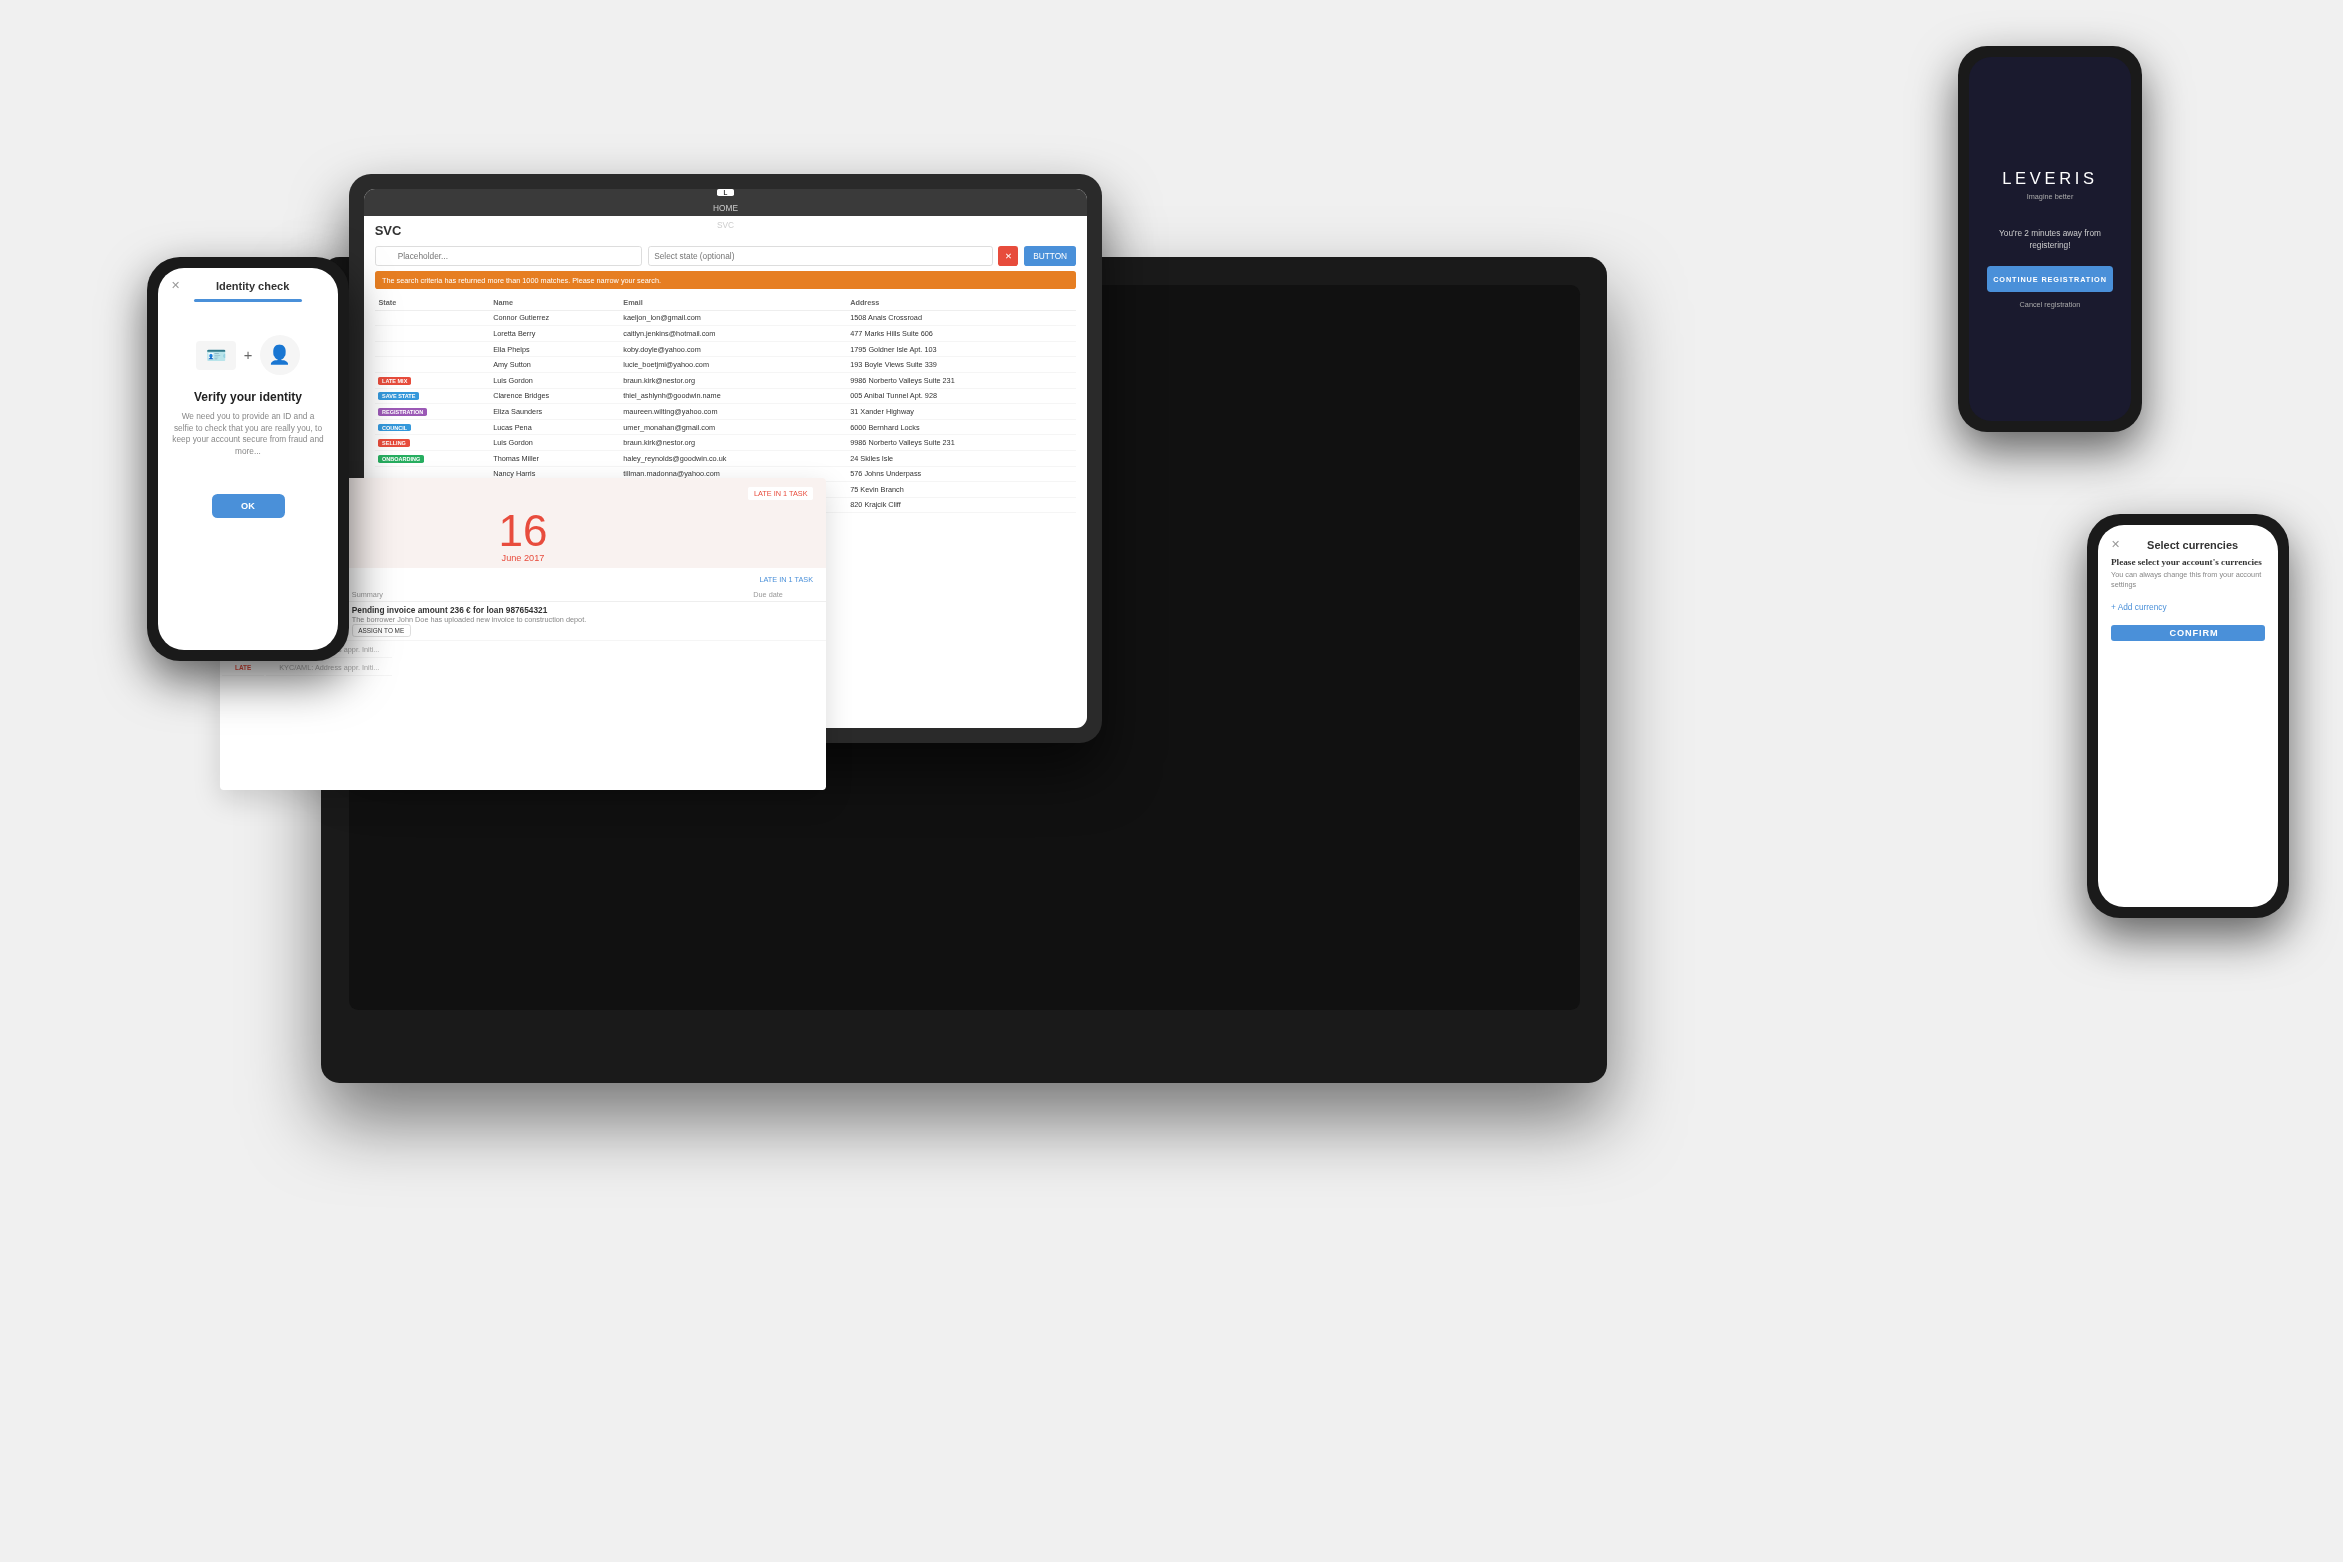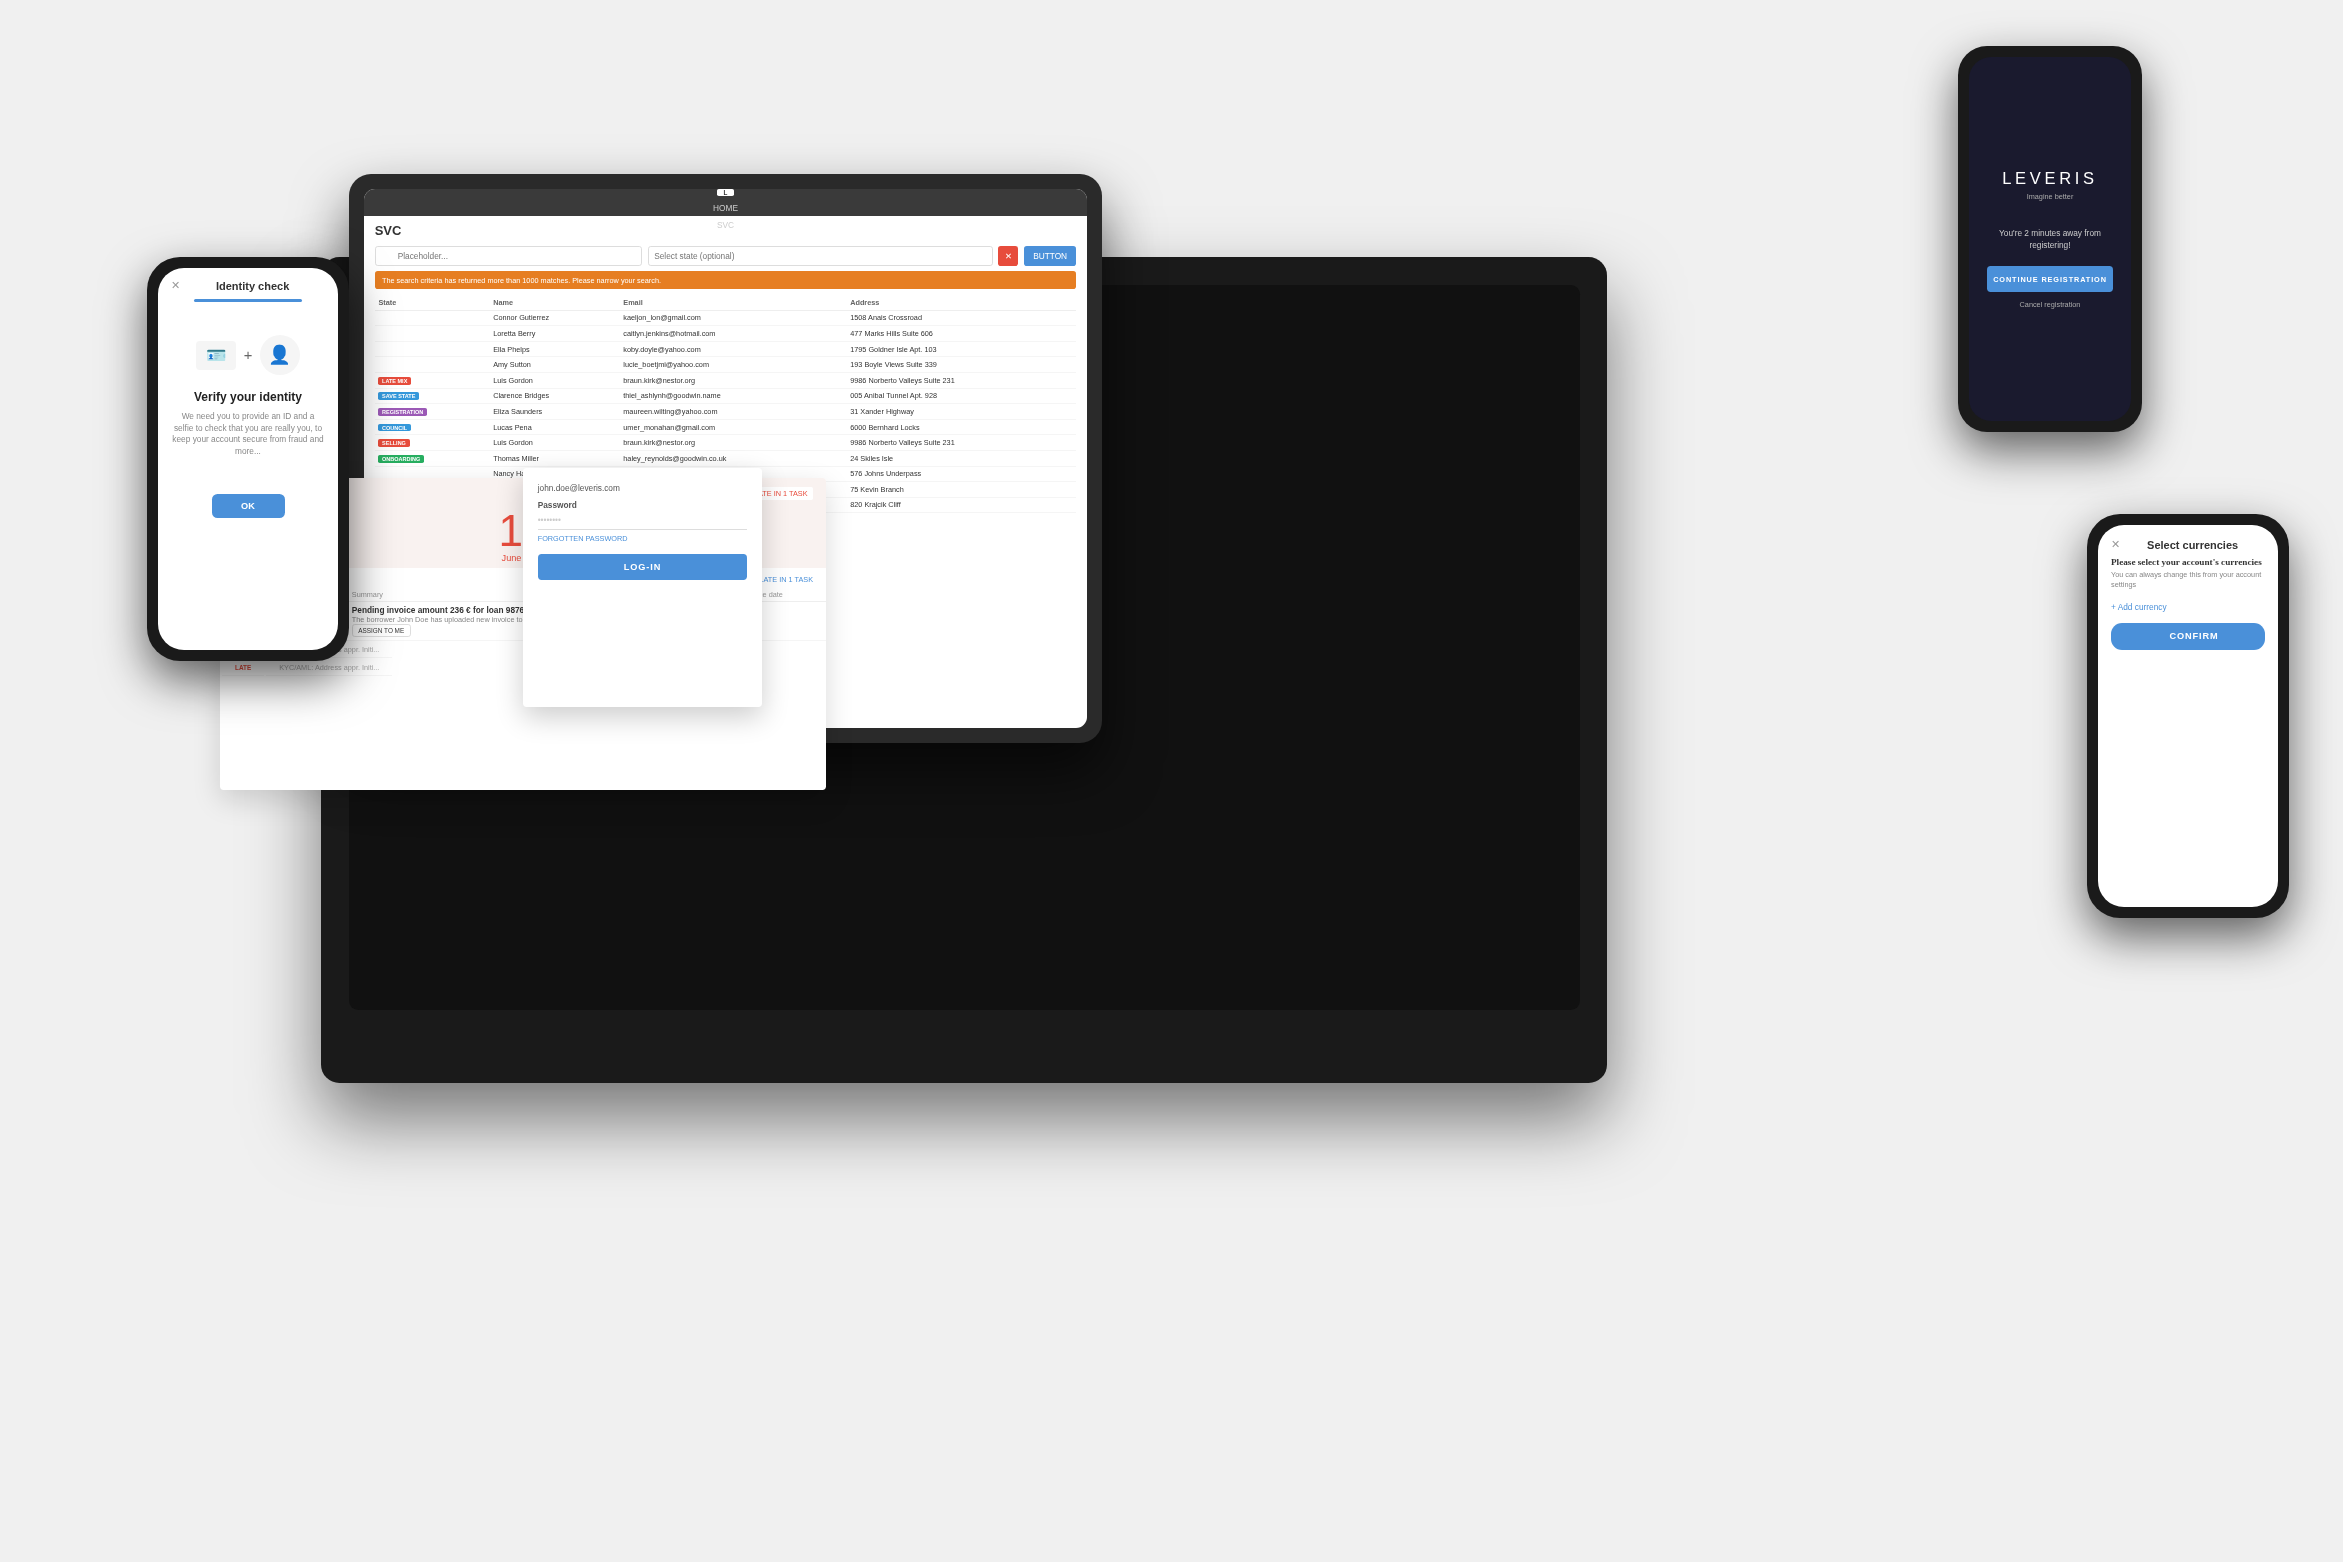--- a/index.html
+++ b/index.html
@@ -582,23 +582,23 @@
     .curr-add {
       font-size: 8.3px;
       color: #4a90d9;
       margin-top: 3.7px;
       margin-bottom: 11px;
     }
     .curr-confirm-btn {
       background: #4a90d9;
       color: #fff;
       border: none;
-      border-radius: 11px;
+      border-radius: 3px;
       width: 100%;
-      height: 27px;
+      height: 16px;
       font-size: 9.2px;
       font-weight: 700;
       letter-spacing: 0.9px;
       padding-left: 12px;
     }
 
     .x-close {
       font-size: 11px;
       color: #999;
       cursor: pointer;
@@ -793,27 +793,20 @@
       <td>KYC/AML: Address appr. Initi...</td>
     </tr>
           <tr>
       <td><span style="color:#e74c3c;font-size:6.4px;font-weight:bold;">LATE</span></td>
       <td>KYC/AML: Address appr. Initi...</td>
     </tr>
         </tbody>
     </table>
   </div>
 
-  <div class="login-screen">
-    <div class="login-email">john.doe@leveris.com</div>
-    <div class="login-password-label">Password</div>
-    <div class="login-password-input">••••••••</div>
-    <div class="login-forgot">FORGOTTEN PASSWORD</div>
-    <button class="login-btn">LOG-IN</button>
-  </div>
 
   <div class="phone-register">
     <div class="phone-register-screen">
       <div class="reg-brand">LEVERIS</div>
       <div class="reg-tagline">Imagine better</div>
       <div class="reg-msg">You're 2 minutes away from registering!</div>
       <button class="reg-continue-btn">CONTINUE REGISTRATION</button>
       <div class="reg-cancel">Cancel registration</div>
     </div>
   </div>

